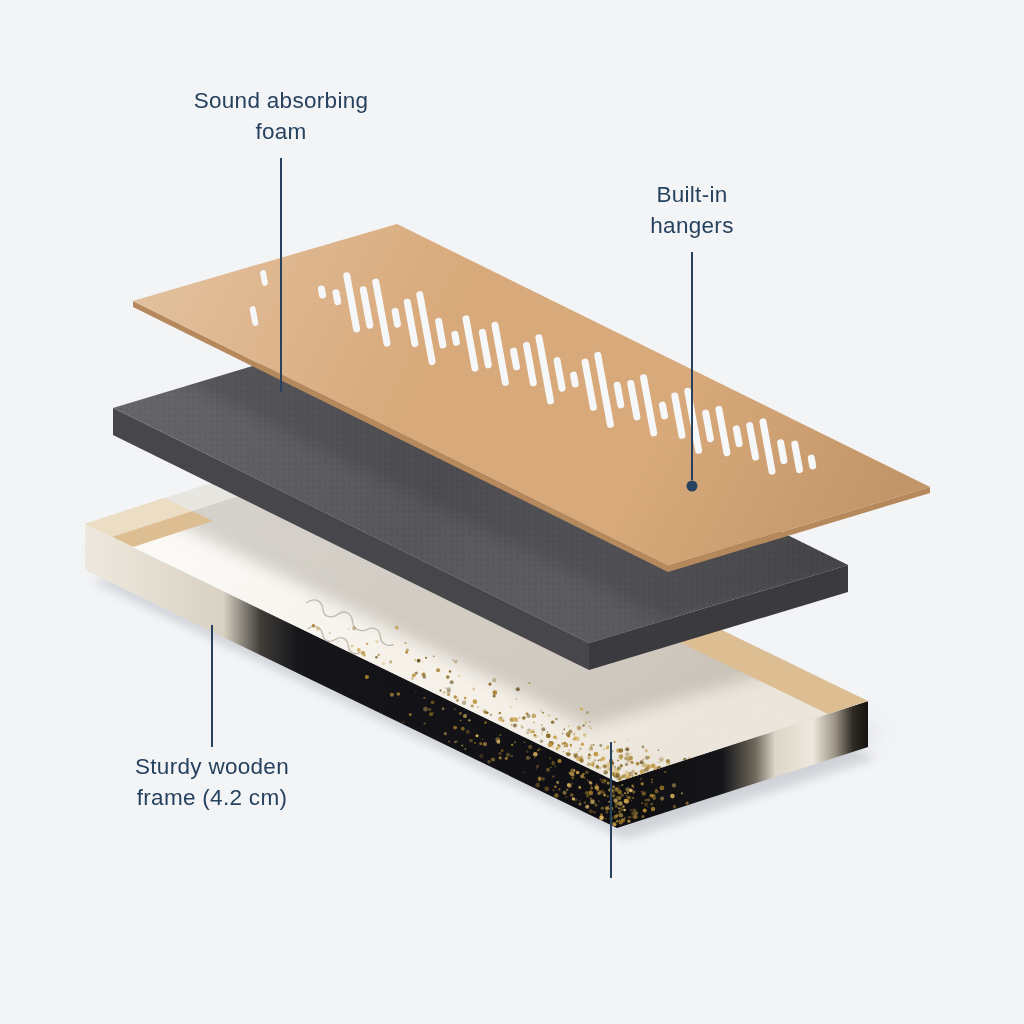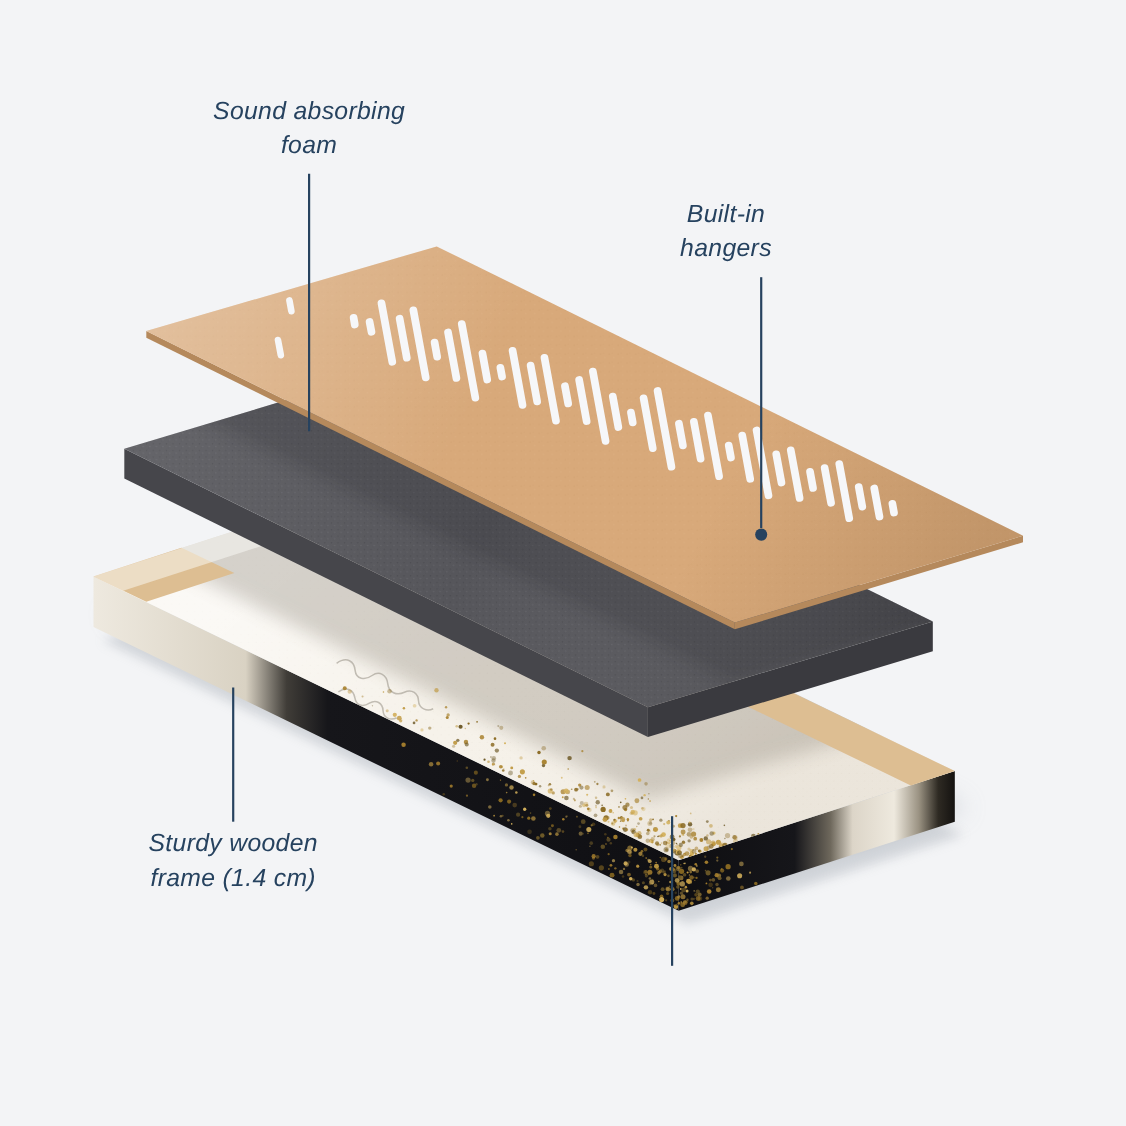--- a/index.html
+++ b/index.html
@@ -4,21 +4,21 @@
 <style>
   html,body{margin:0;padding:0;background:#f3f4f6;}
   .stage{
     position:relative;width:1024px;height:1024px;background:#f3f4f6;
     font-family:"Liberation Sans",sans-serif;overflow:hidden;
   }
   .stage svg{position:absolute;left:0;top:0;}
   .label{
     position:absolute;color:var(--accent,#26425f);
     font-size:22.5px;line-height:1.36;text-align:center;
-    font-weight:500;letter-spacing:.3px;font-style:italic;
+    font-weight:500;letter-spacing:.3px;
   }
 </style>
 </head>
 <body>
 
 <div class="stage">
 
 <svg width="1024" height="1024" viewBox="0 0 1024 1024">
   <defs>
     <filter id="blur8" x="-30%" y="-30%" width="160%" height="160%">
@@ -736,16 +736,16 @@
   <g stroke-width="2">
     <line x1="281" y1="158" x2="281" y2="392" stroke="#26425f"></line>
     <line x1="692" y1="252" x2="692" y2="480" stroke="#26425f"></line>
     <circle cx="692" cy="486" r="5.5" stroke="none" fill="#26425f"></circle>
     <line x1="212" y1="625" x2="212" y2="747" stroke="#26425f"></line>
     <line x1="611" y1="742" x2="611" y2="878" stroke="#26425f"></line>
   </g>
 </svg>
 
 <div class="label" style="left:181px;top:86px;width:200px;">Sound absorbing foam</div>
-<div class="label" style="left:600px;top:180px;width:120px;">Built-in hangers</div>
-<div class="label" style="left:117px;top:752px;width:190px;">Sturdy wooden frame (1.4 cm)</div>
+<div class="label" style="left:632px;top:180px;width:120px;">Built-in hangers</div>
+<div class="label" style="left:117px;top:752px;width:190px;">Sturdy wooden frame (4.2 cm)</div>
 
 </div>
 
 </body></html>

